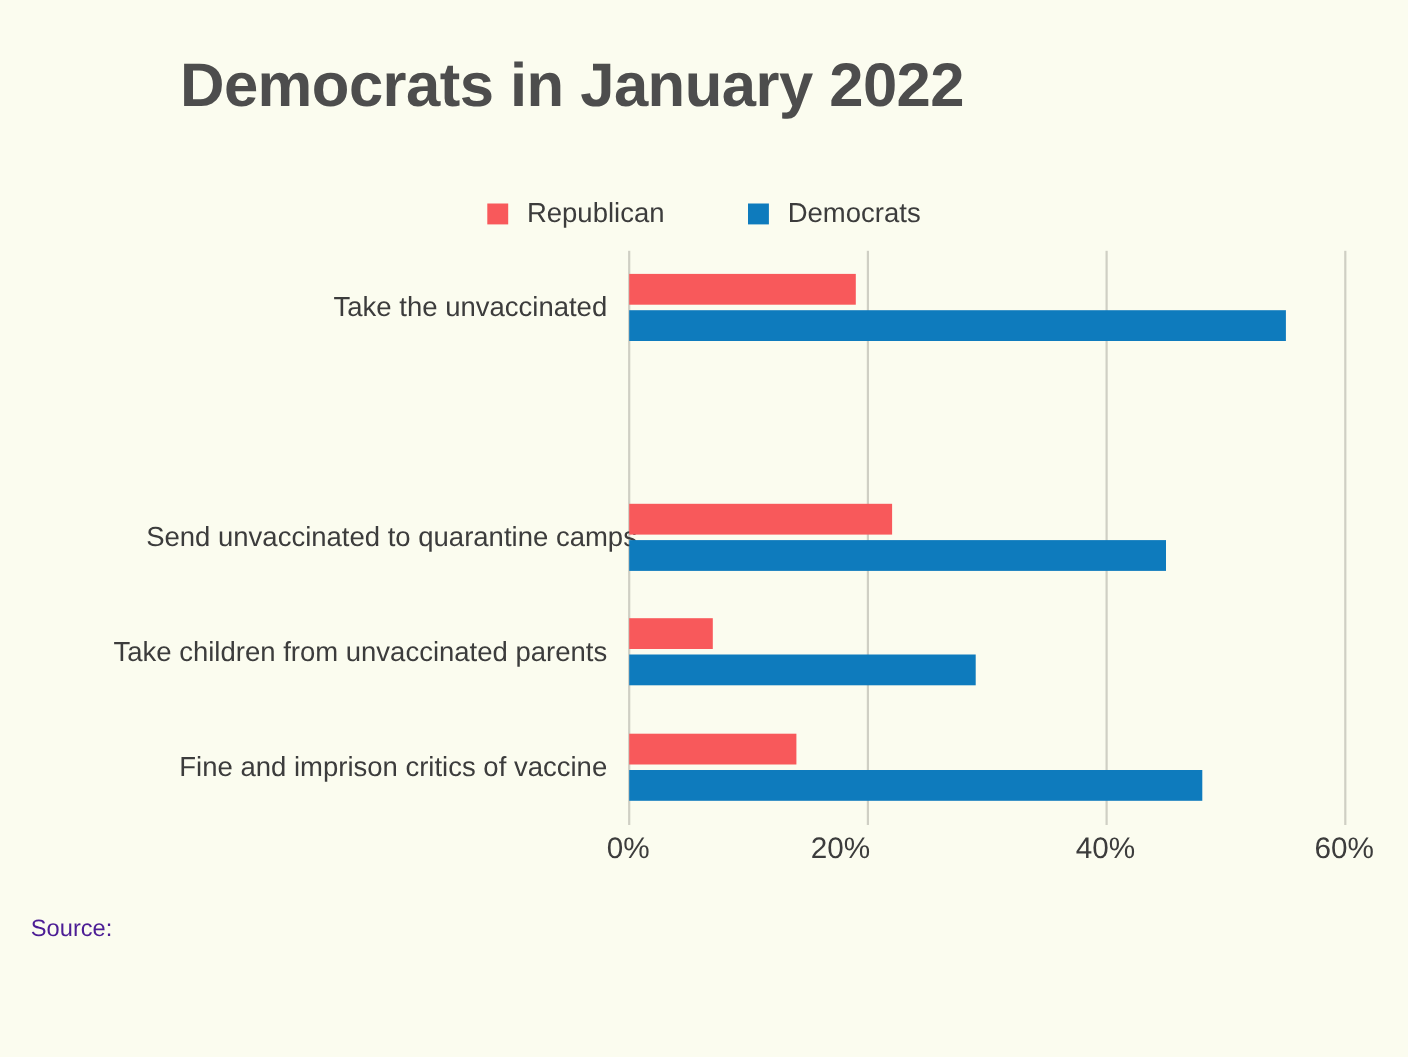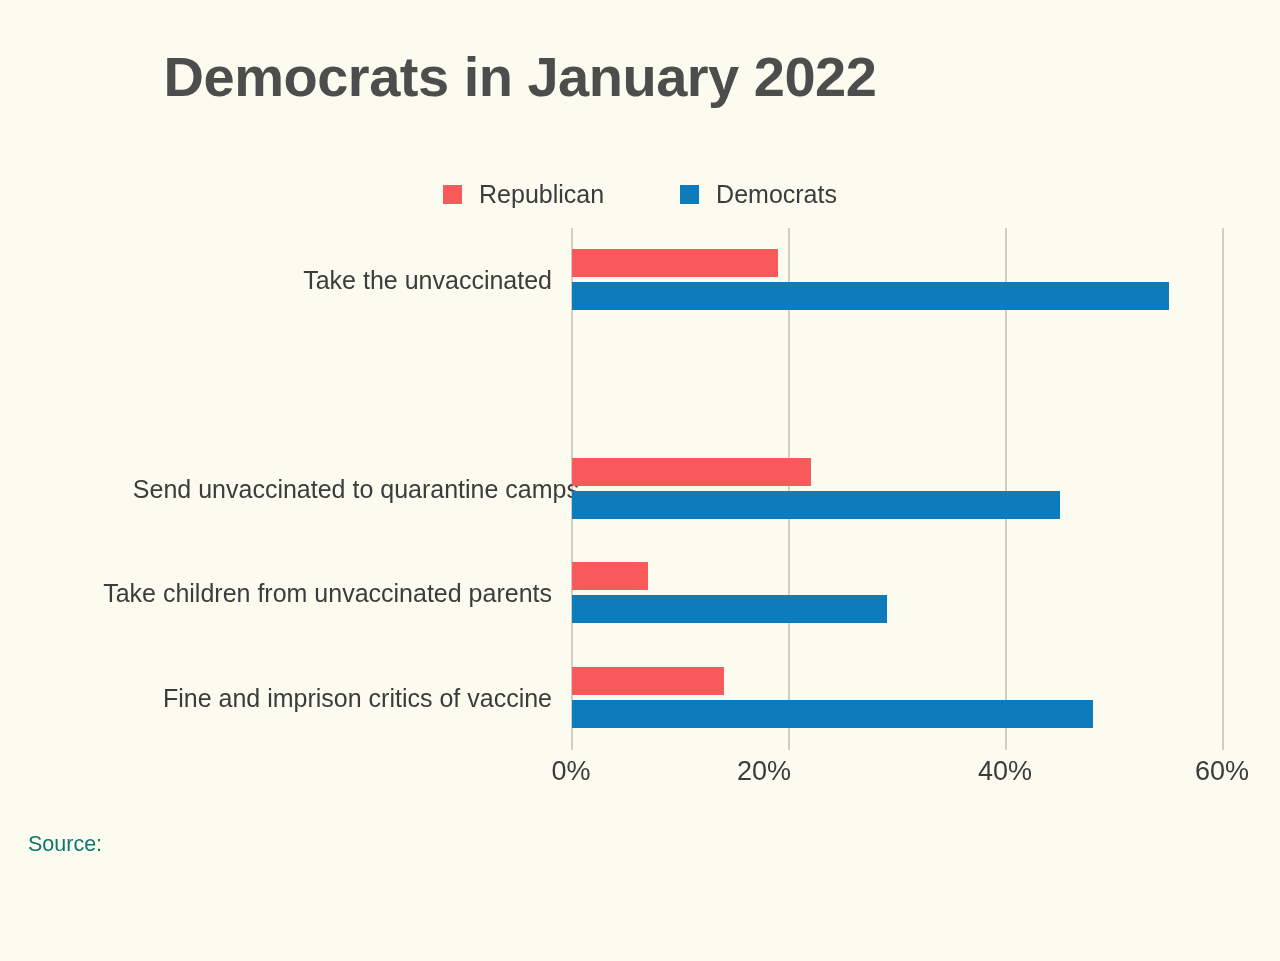--- a/index.html
+++ b/index.html
@@ -144,21 +144,21 @@
   }
 
   
   .source {
     position: absolute;
     left: 28px;
     top: 826px;
     width: 1230px;
     font-size: 21.5px;
     line-height: 36px;
-    color: #0f766e;
+    color: #4c1d95;
     word-break: break-all;
   }
   .source .src-label { display: block; }
   .source .src-url { display: block; }
 </style>
 </head>
 <body>
 
 <div class="page">
 

